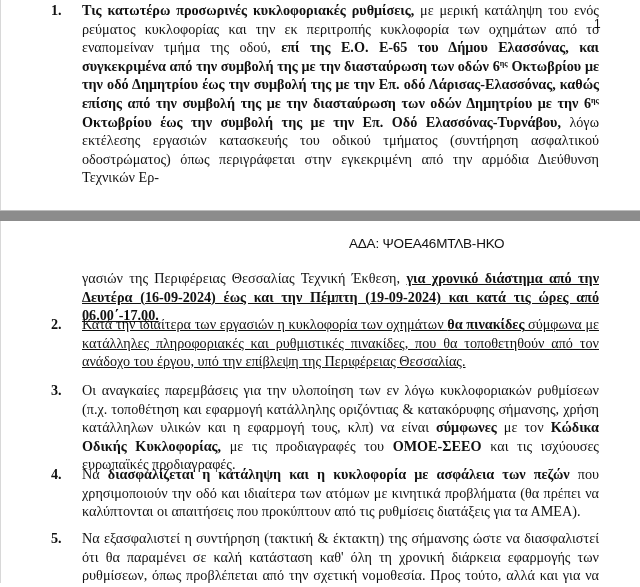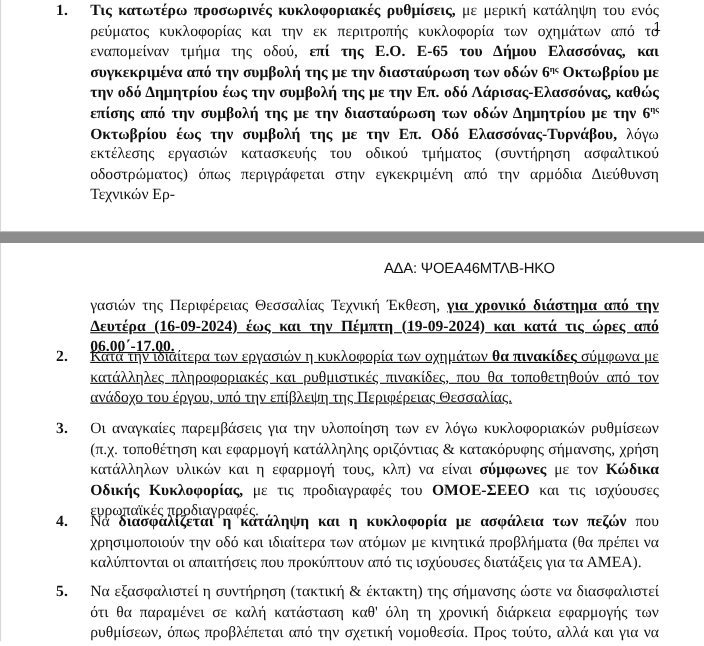--- a/index.html
+++ b/index.html
@@ -59,20 +59,20 @@
     <div class="text"><span class="u">Κατά την ιδιαίτερα των εργασιών η κυκλοφορία των οχημάτων </span><span class="b u">θα πινακίδες</span><span class="u"> σύμφωνα με κατάλληλες πληροφοριακές και ρυθμιστικές πινακίδες, που θα τοποθετηθούν από τον ανάδοχο του έργου, υπό την επίβλεψη της Περιφέρειας Θεσσαλίας.</span></div>
   </div>
 
   <div class="item" style="top:160px">
     <span class="num">3.</span>
     <div class="text"><span>Οι αναγκαίες παρεμβάσεις για την υλοποίηση των εν λόγω κυκλοφοριακών ρυθμίσεων (π.χ. τοποθέτηση και εφαρμογή κατάλληλης οριζόντιας &amp; κατακόρυφης σήμανσης, χρήση κατάλληλων υλικών και η εφαρμογή τους, κλπ) να είναι </span><span class="b">σύμφωνες</span><span> με τον </span><span class="b">Κώδικα Οδικής Κυκλοφορίας,</span><span> με τις προδιαγραφές του </span><span class="b">ΟΜΟΕ-ΣΕΕΟ</span><span> και τις ισχύουσες ευρωπαϊκές προδιαγραφές.</span></div>
   </div>
 
   <div class="item" style="top:244px">
     <span class="num">4.</span>
-    <div class="text"><span>Να </span><span class="b">διασφαλίζεται η κατάληψη και η κυκλοφορία με ασφάλεια των πεζών</span><span> που χρησιμοποιούν την οδό και ιδιαίτερα των ατόμων με κινητικά προβλήματα (θα πρέπει να καλύπτονται οι απαιτήσεις που προκύπτουν από τις ισχύουσες διατάξεις για τα ΑΜΕΑ).</span></div>
+    <div class="text"><span>Να </span><span class="b">διασφαλίζεται η κατάληψη και η κυκλοφορία με ασφάλεια των πεζών</span><span> που χρησιμοποιούν την οδό και ιδιαίτερα των ατόμων με κινητικά προβλήματα (θα πρέπει να καλύπτονται οι απαιτήσεις που προκύπτουν από τις ρυθμίσεις διατάξεις για τα ΑΜΕΑ).</span></div>
   </div>
 
   <div class="item" style="top:308px">
     <span class="num">5.</span>
     <div class="text"><span>Να εξασφαλιστεί η συντήρηση (τακτική &amp; έκτακτη) της σήμανσης ώστε να διασφαλιστεί ότι θα παραμένει σε καλή κατάσταση καθ' όλη τη χρονική διάρκεια εφαρμογής των ρυθμίσεων,  όπως προβλέπεται από την σχετική νομοθεσία. Προς τούτο, αλλά και για να διασφαλιστεί αποδεκτό επίπεδο λειτουργίας, να γίνεται </span><span class="b">συστηματική επιτήρηση</span><span> τόσο της σήμανσης όσο και της ασφάλειας, με κατάλληλη οργάνωση και προγραμματισμό των εκάστοτε αναγκαίων ενεργειών από τον ανάδοχο του έργου και έλεγχο από την επιβλέπουσα υπηρεσία της Περιφέρειας Θεσσαλίας, που θα αποδεικνύεται με τη χρήση του προβλεπόμενου ημερολογίου.</span></div>
   </div>
 </div>
 
 </body></html>

